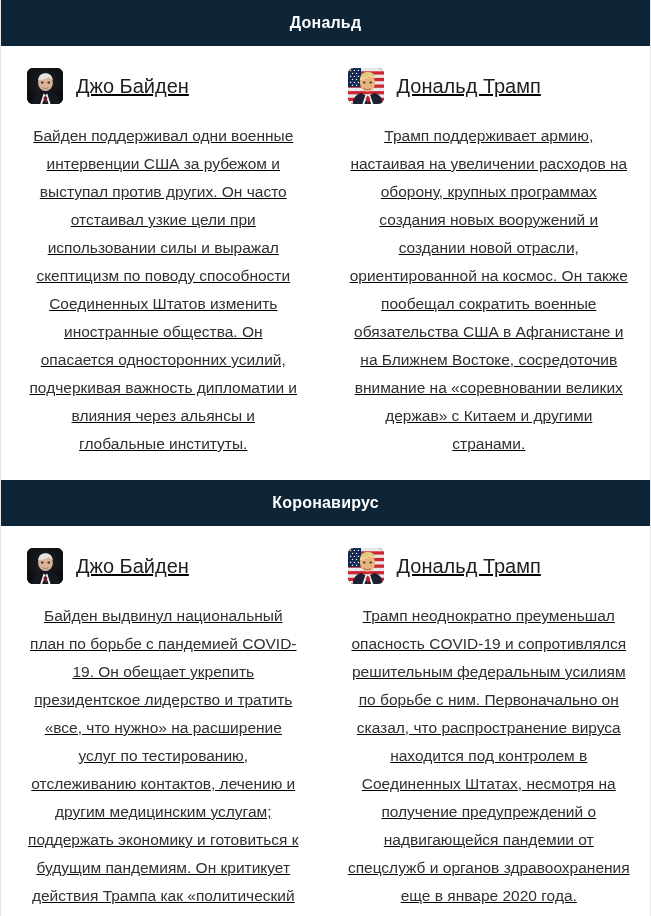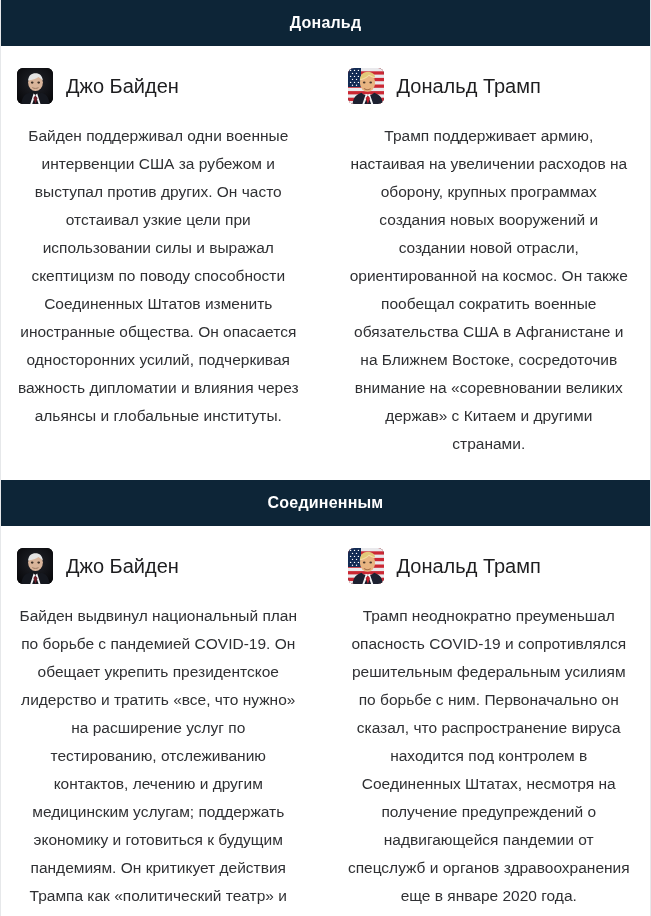--- a/index.html
+++ b/index.html
@@ -44,21 +44,22 @@
     padding: 22px 0 14px 0;
     box-sizing: border-box;
   }
   .cols {
     display: flex;
     align-items: flex-start;
   }
   .col {
     box-sizing: border-box;
     width: 325px;
-    padding: 0 26px 0 16px;
+    padding: 0 26px 0 26px;
+    text-decoration: underline;
   }
   .col.right { padding-left: 22px; padding-right: 20px; }
   .person {
     display: flex;
     align-items: center;
     gap: 13px;
     margin-bottom: 18px;
   }
   .avatar {
     width: 36px;
@@ -169,21 +170,21 @@
         </div>
 
       </div>
     </div>
   </div>
 
   <div class="divider-gap"></div>
 
   <div class="section">
     <div class="section-header">
-      <div class="section-title">Соединенным</div>
+      <div class="section-title">Коронавирус</div>
     </div>
     <div class="section-body">
       <div class="cols">
 
         <div class="col left">
           <div class="person">
             <div class="avatar">
               <svg width="36" height="36" viewBox="0 0 36 36" aria-hidden="true">
                 <defs>
                   <radialGradient id="bidenbg2" cx="50%" cy="40%" r="75%">

